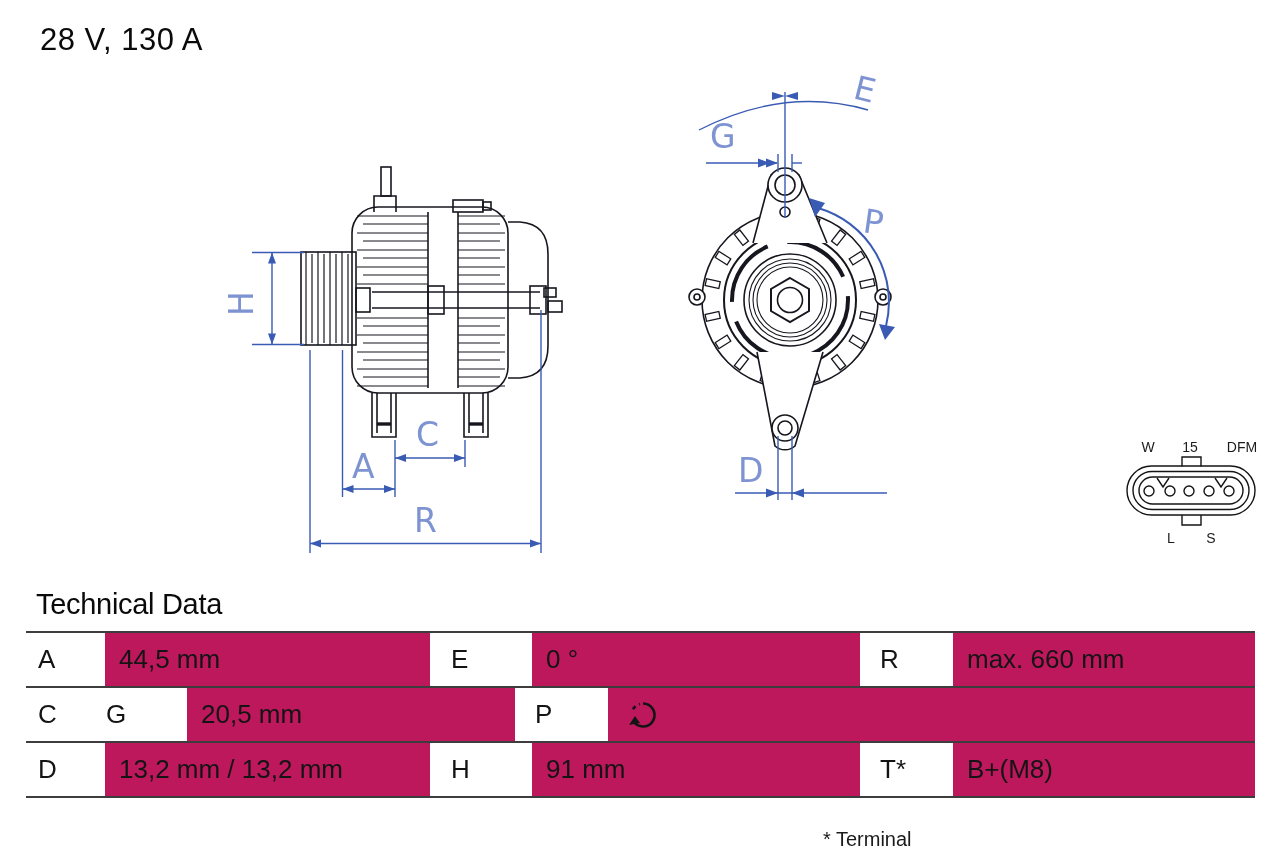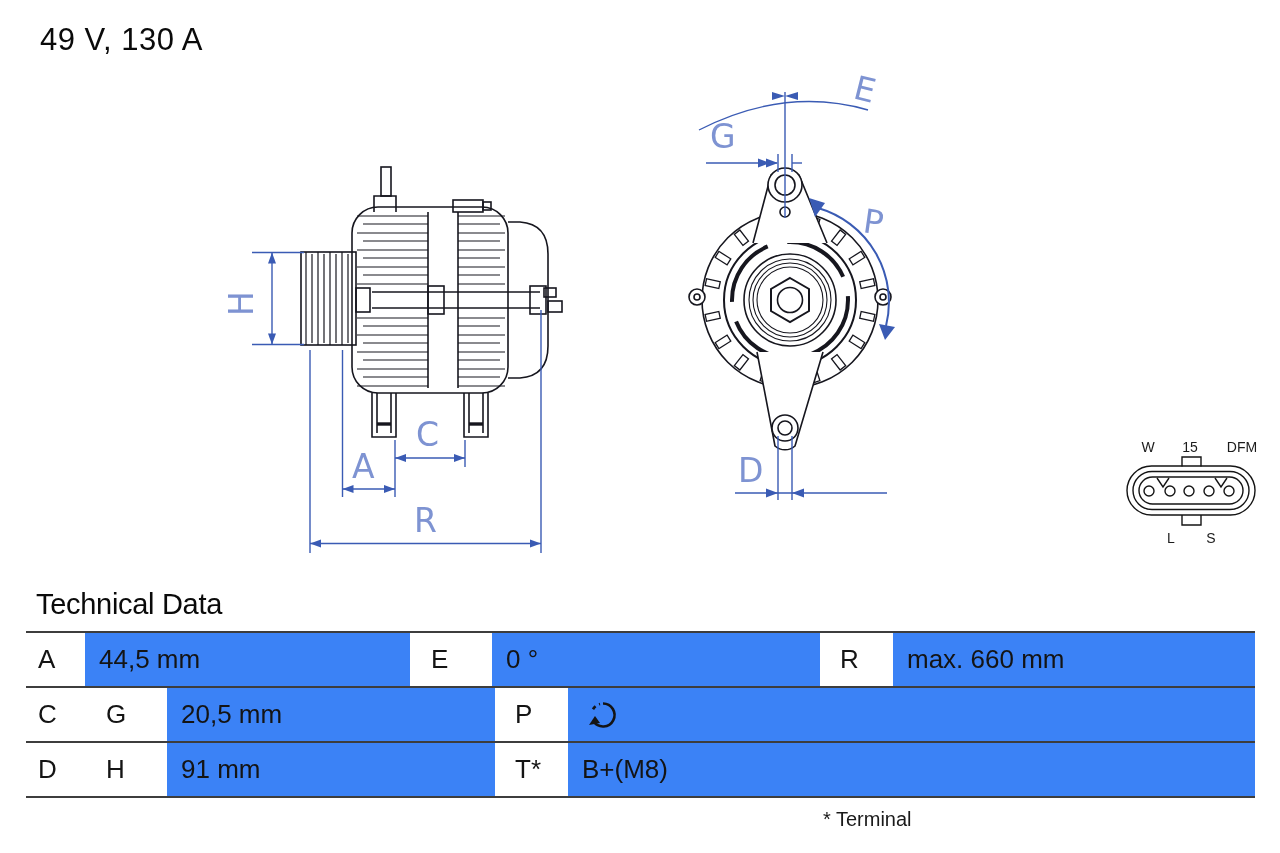--- a/index.html
+++ b/index.html
@@ -7,36 +7,36 @@
           font-family:"Liberation Sans",sans-serif;color:#111;}
   #page-title{position:absolute;left:40px;top:22px;font-size:31px;letter-spacing:.5px;color:#0a0a0a;}
   #drawing-svg{position:absolute;left:0;top:0;}
   .dim-label{font-family:"DejaVu Sans",sans-serif;font-size:33px;fill:#7e93d2;font-weight:400;}
   .conn-label{font-family:"Liberation Sans",sans-serif;font-size:14px;fill:#1c1c1c;}
   #tech-heading{position:absolute;left:36px;top:588px;font-size:29px;font-weight:normal;letter-spacing:-.3px;color:#0a0a0a;}
   #tech-table{position:absolute;left:26px;top:631px;width:1229px;border-top:2px solid #3d3d3d;}
   .t-row{display:flex;height:53px;border-bottom:2px solid #3d3d3d;align-items:stretch;}
   .t-key,.t-val{font-size:26px;line-height:53px;white-space:nowrap;overflow:hidden;}
   .t-key{background:#ffffff;color:#141414;}
-  .t-val{background:#3b82f6;color:#141414;padding-left:14px;}
+  .t-val{background:#be185d;color:#141414;padding-left:14px;margin-left:20px;}
   .k1{width:47px;padding-left:12px;}
   .v1{width:311px;}
   .k2{width:61px;padding-left:21px;}
   .v2{width:314px;}
   .k3{width:53px;padding-left:20px;}
   .v3{flex:1;}
   .icon-cell{display:flex;align-items:center;}
-  #footnote{position:absolute;left:823px;top:808px;font-size:20px;color:#1a1a1a;}
+  #footnote{position:absolute;left:823px;top:828px;font-size:20px;color:#1a1a1a;}
 </style>
 </head>
 <body>
 
 <div id="canvas">
 
-  <div id="page-title">49 V, 130 A</div>
+  <div id="page-title">28 V, 130 A</div>
 
   <svg id="drawing-svg" width="1280" height="575" viewBox="0 0 1280 575">
 
     <g stroke="#16161e" fill="none" stroke-width="1.6">
 
       <rect x="301" y="252" width="55" height="93"></rect>
       <g stroke-width="1.2">
         <line x1="306" y1="252" x2="306" y2="345"></line>
         <line x1="312" y1="254" x2="312" y2="343"></line>
         <line x1="318" y1="252" x2="318" y2="345"></line>
@@ -267,20 +267,21 @@
       <div class="t-val v3 icon-cell">
         <svg width="40" height="36" viewBox="0 0 40 36">
           <path d="M21,6.5 A11.5,11.5 0 1 1 11.6,24.6" fill="none" stroke="#141414" stroke-width="2.6"></path>
           <path d="M11.0,12.25 A11.5,11.5 0 0 1 18.0,6.9" fill="none" stroke="#141414" stroke-width="2.6" stroke-dasharray="4 4"></path>
           <path d="M7,28 L13,19 L18,26 z" fill="#141414"></path>
         </svg>
       </div>
     </div>
     <div class="t-row">
       <div class="t-key k1">D</div>
+      <div class="t-val v1">13,2 mm / 13,2 mm</div>
       <div class="t-key k2">H</div>
       <div class="t-val v2">91 mm</div>
       <div class="t-key k3">T*</div>
       <div class="t-val v3">B+(M8)</div>
     </div>
   </div>
 
   <div id="footnote">* Terminal</div>
 
 </div>

